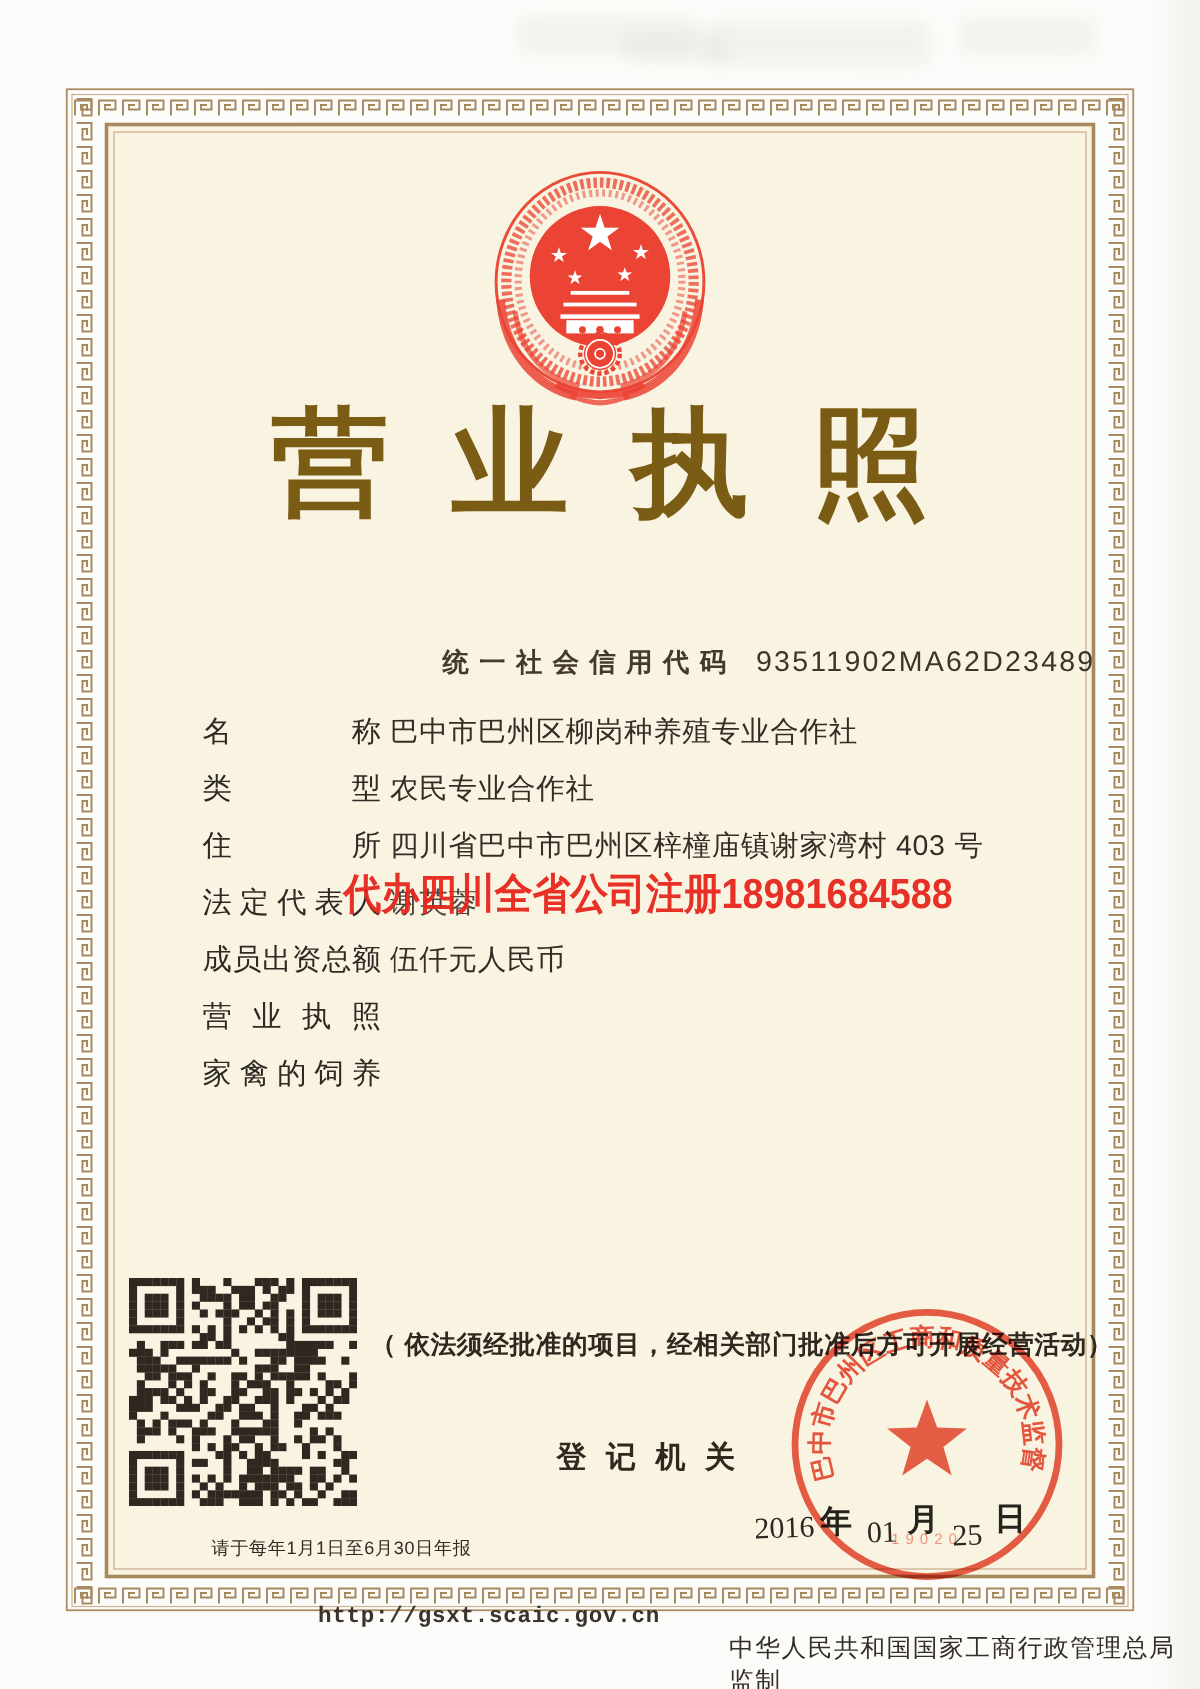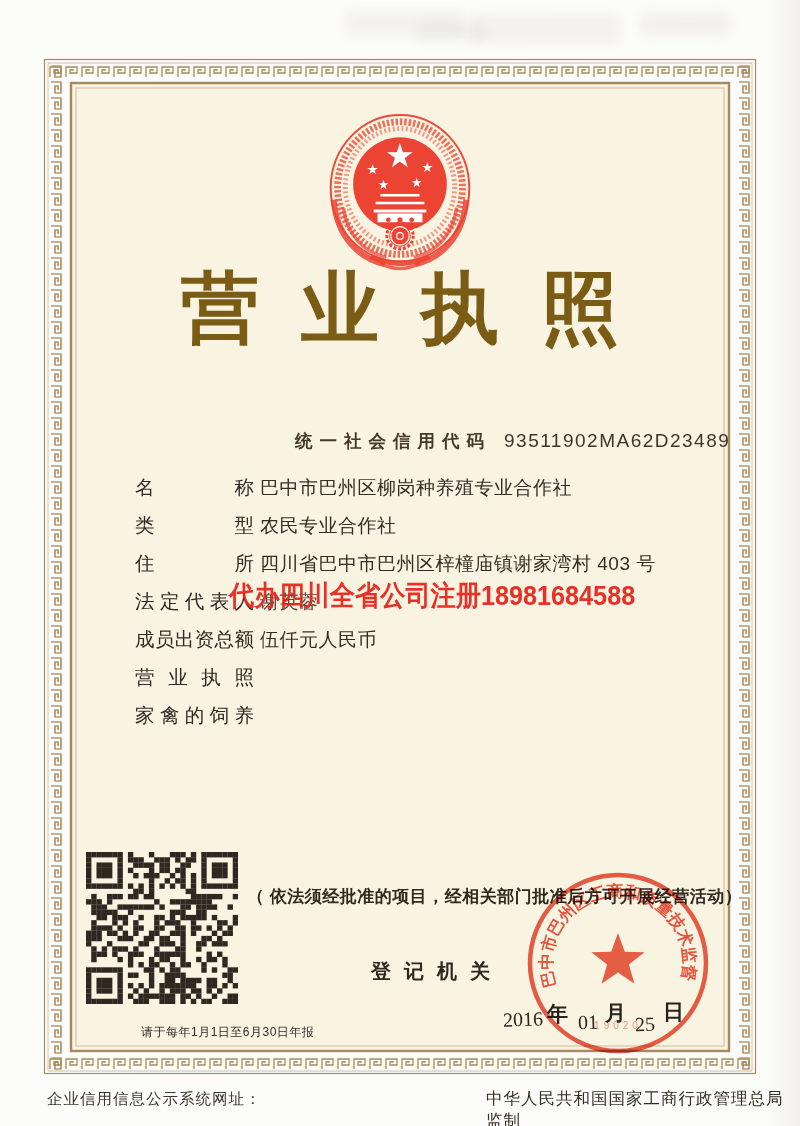--- a/index.html
+++ b/index.html
@@ -580,16 +580,16 @@
     <circle cx="95" cy="95" r="88" fill="none" stroke="#e8513c" stroke-width="4.5" opacity=".92"></circle>
     <path id="stamp-arc" d="M33,117.6 A66,66 0 1 1 157,117.6" fill="none"></path>
     <text font-size="16.5" fill="#e8513c" opacity=".95" font-weight="bold">
       <textPath href="#stamp-arc" startOffset="0">巴中市巴州区工商和质量技术监督管理局</textPath>
     </text>
     <polygon opacity=".9" fill="#e8513c" points="95,65 101.8,83.7 121.6,84.3 105.9,96.6 111.5,115.7 95,104.5 78.5,115.7 84.1,96.6 68.4,84.3 88.2,83.7"></polygon>
     <text x="95" y="161" text-anchor="middle" font-size="10" letter-spacing="4" fill="#ef8b78" opacity=".85">19020</text>
   </svg>
 
   <div class="abs annual">请于每年1月1日至6月30日年报</div>
-  <div class="abs foot-left">企业信用信息公示系统网址：</div>
+  <div class="abs url">http://gsxt.scaic.gov.cn</div>
   <div class="abs foot-right">中华人民共和国国家工商行政管理总局监制</div>
 
 </div>
 
 </body></html>

